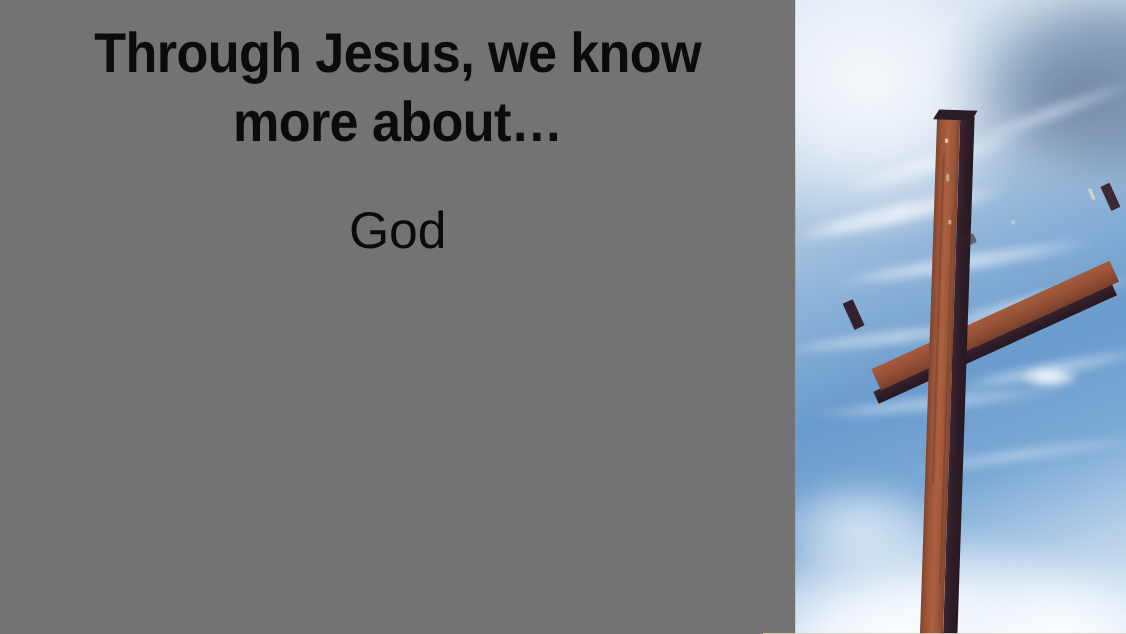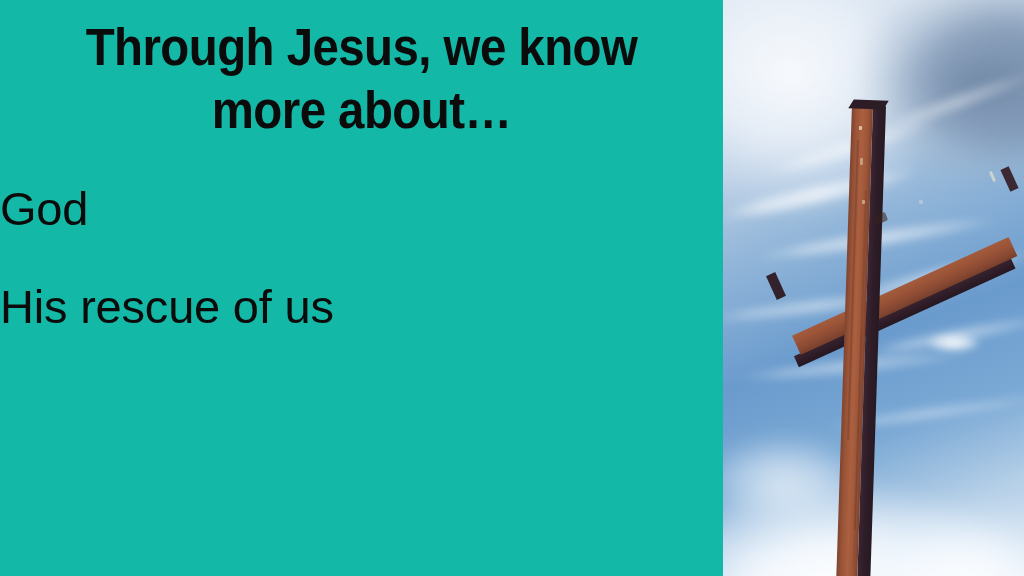--- a/index.html
+++ b/index.html
@@ -22,21 +22,21 @@
     background: #dfa02f;
   }
 
   
   .text-panel {
     position: absolute;
     left: 0;
     top: 0;
     width: 723px;
     height: 576px;
-    background: #14b8a6;
+    background: #737373;
     overflow: hidden;
   }
 
   .slide-title {
     position: absolute;
     left: 0;
     top: 16px;
     width: 723px;
     text-align: center;
     color: #0b0b0b;
@@ -47,21 +47,21 @@
     letter-spacing: -0.6px;
     transform: scaleX(0.93);
     transform-origin: 50% 50%;
     white-space: pre-line;
   }
 
   .body-block {
     position: absolute;
     left: 0;
     width: 723px;
-    text-align: left;
+    text-align: center;
     color: #0b0b0b;
     font-family: "Liberation Sans", sans-serif;
     font-weight: normal;
     font-size: 47px;
     line-height: 78px;
     letter-spacing: -0.2px;
     white-space: pre-line;
   }
   .body-1 { top: 170px; }
   .body-2 { top: 268px; }
@@ -345,21 +345,20 @@
 
 <div class="slide">
 
   <div class="text-panel">
 
     <div class="slide-title">Through Jesus, we know
 more about…</div>
 
     <div class="body-block body-1">God</div>
 
-    <div class="body-block body-2">His rescue of us</div>
 
 
   </div>
 
   <div class="photo-panel">
 
     <div class="sky-base"></div>
     <div class="cloud-pale-tl"></div>
     <div class="cloud-dark-tr"></div>
     <div class="cloud-dark-tr2"></div>

